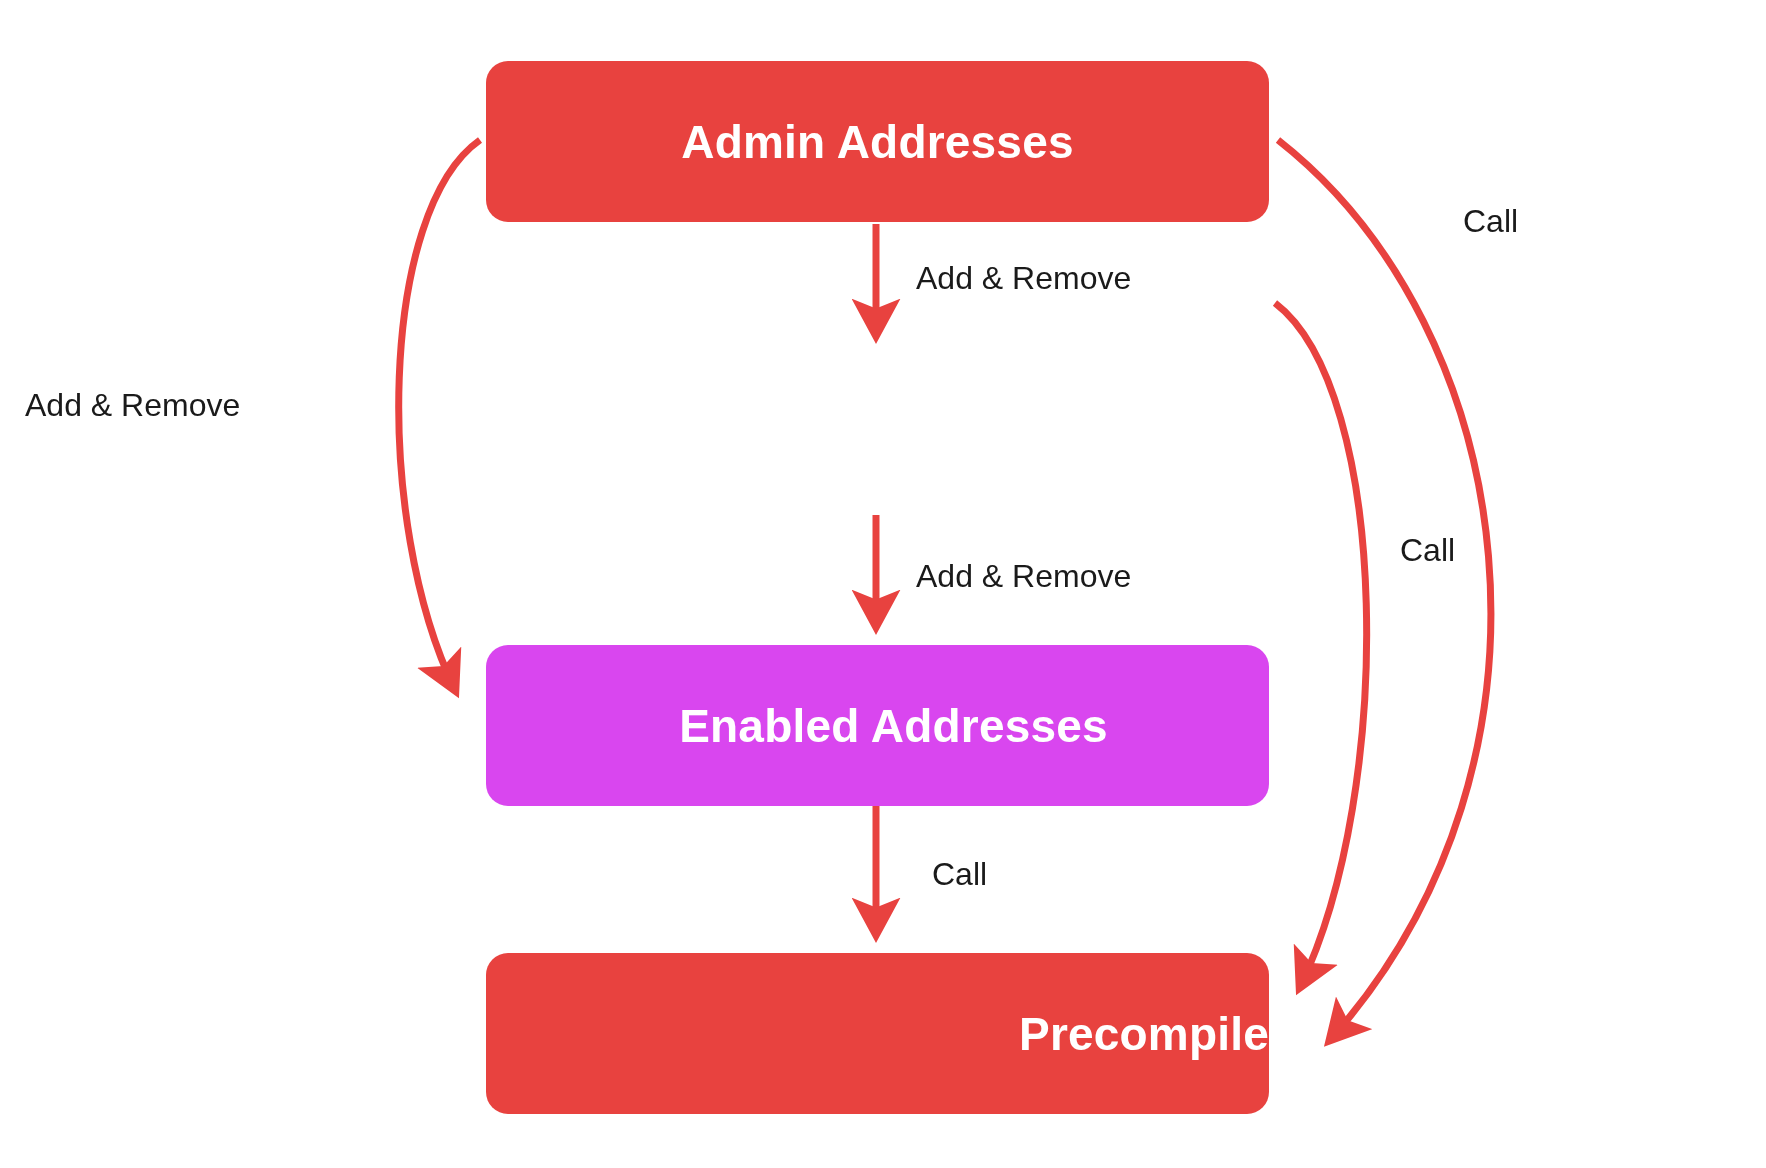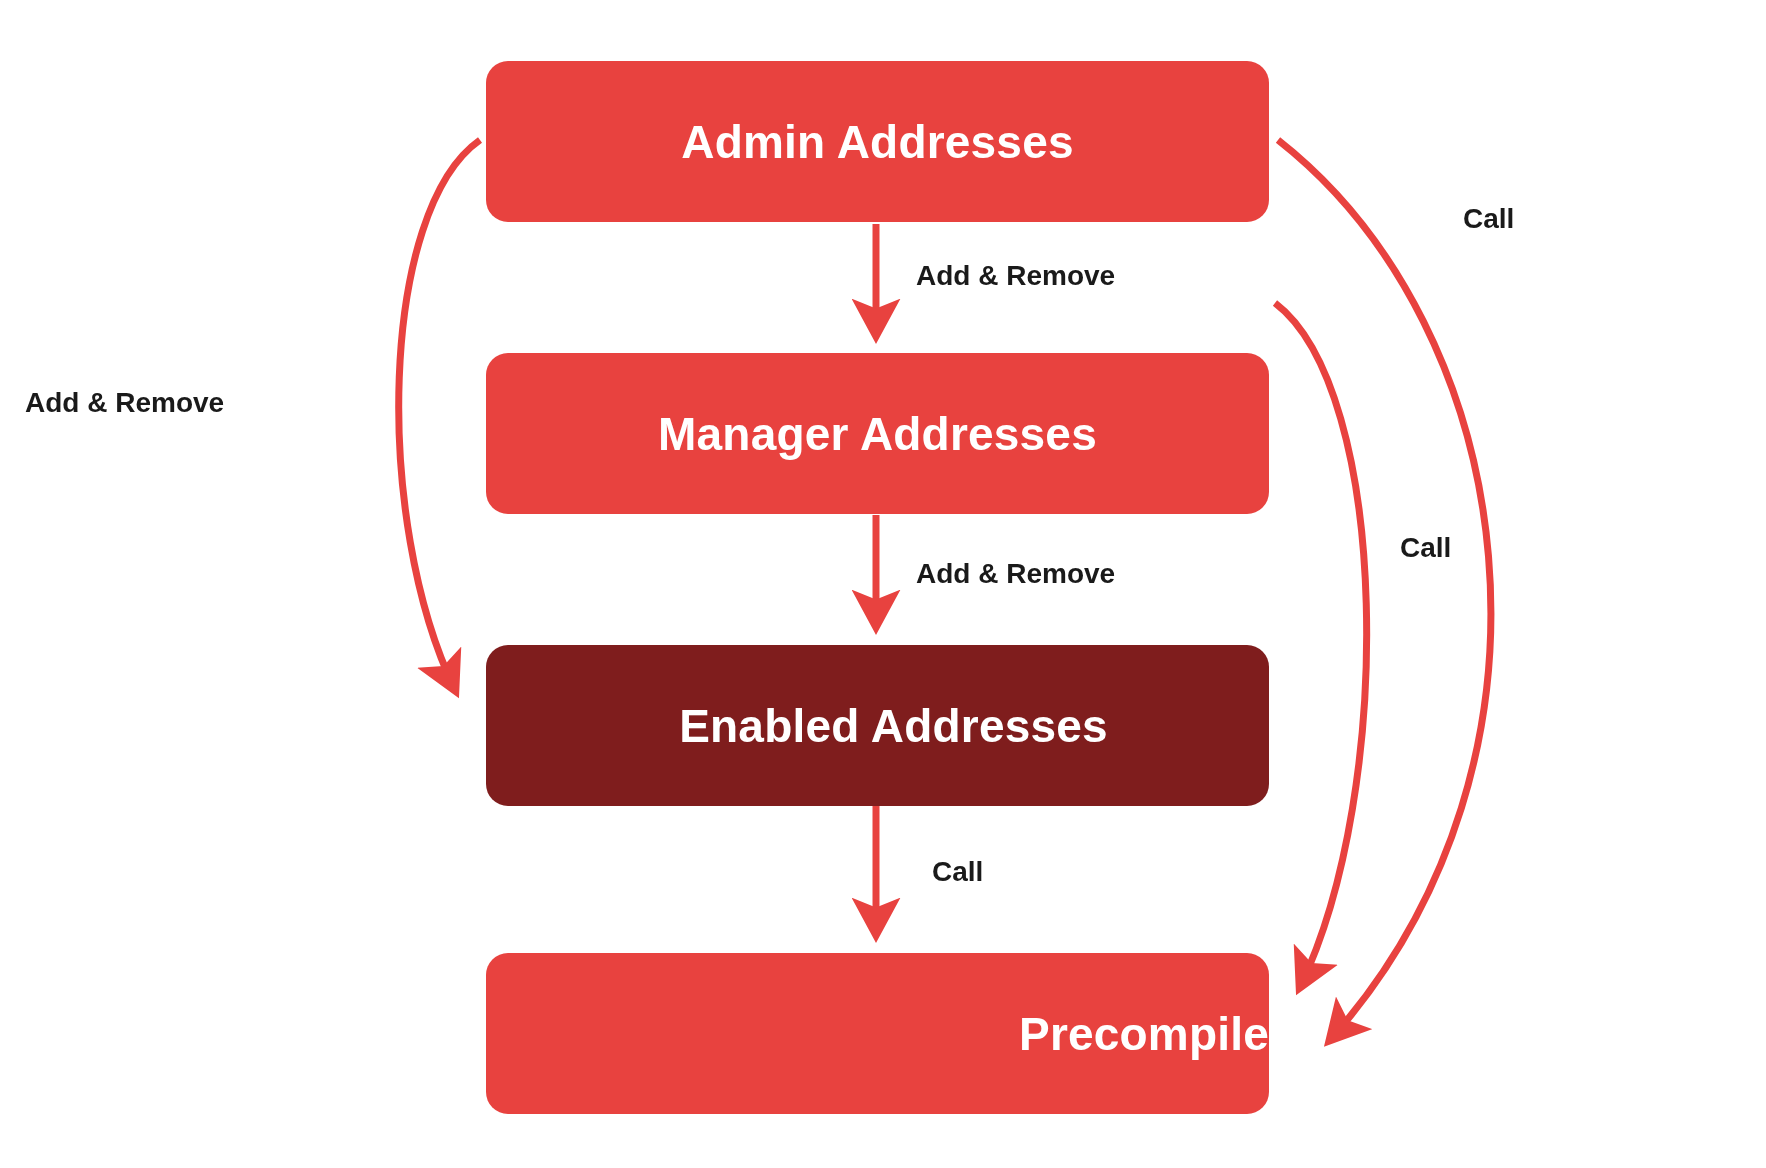--- a/index.html
+++ b/index.html
@@ -40,22 +40,22 @@
   }
   .node-label {
     font-size: 46px;
     font-weight: bold;
     line-height: 1;
     white-space: nowrap;
   }
   .edge-label {
     position: absolute;
     color: #1a1a1a;
-    font-size: 28px;
-    font-weight: bold;
+    font-size: 32px;
+    font-weight: normal;
     line-height: 1;
     white-space: nowrap;
   }
 </style>
 </head>
 <body>
 
 <div id="diagram-root">
 
   <svg class="diagram-canvas" viewBox="0 0 1766 1168" xmlns="http://www.w3.org/2000/svg">
@@ -87,25 +87,22 @@
 
     <g>
       <path d="M1278,140 C1520,330 1580,760 1330,1040" stroke="#e8423f" stroke-width="7" fill="none" marker-end="url(#arrowhead)"></path>
     </g>
   </svg>
 
   <div class="node-box" style="left:486px; top:61px; width:783px; height:161px; background:#e8423f;">
     <span class="node-label">Admin Addresses</span>
   </div>
 
-  <div class="node-box" style="left:486px; top:353px; width:783px; height:161px; background:#e8423f;">
-    <span class="node-label">Manager Addresses</span>
-  </div>
 
-  <div class="node-box" style="left:486px; top:645px; width:783px; height:161px; background:#7f1d1d;padding-left:32px;">
+  <div class="node-box" style="left:486px; top:645px; width:783px; height:161px; background:#d946ef;padding-left:32px;">
     <span class="node-label">Enabled Addresses</span>
   </div>
 
   <div class="node-box" style="left:486px; top:953px; width:783px; height:161px; background:#e8423f;justify-content:flex-end;">
     <span class="node-label">Precompile</span>
   </div>
 
   <div class="edge-label" style="left:916px; top:262px;">Add &amp; Remove</div>
 
   <div class="edge-label" style="left:916px; top:560px;">Add &amp; Remove</div>

